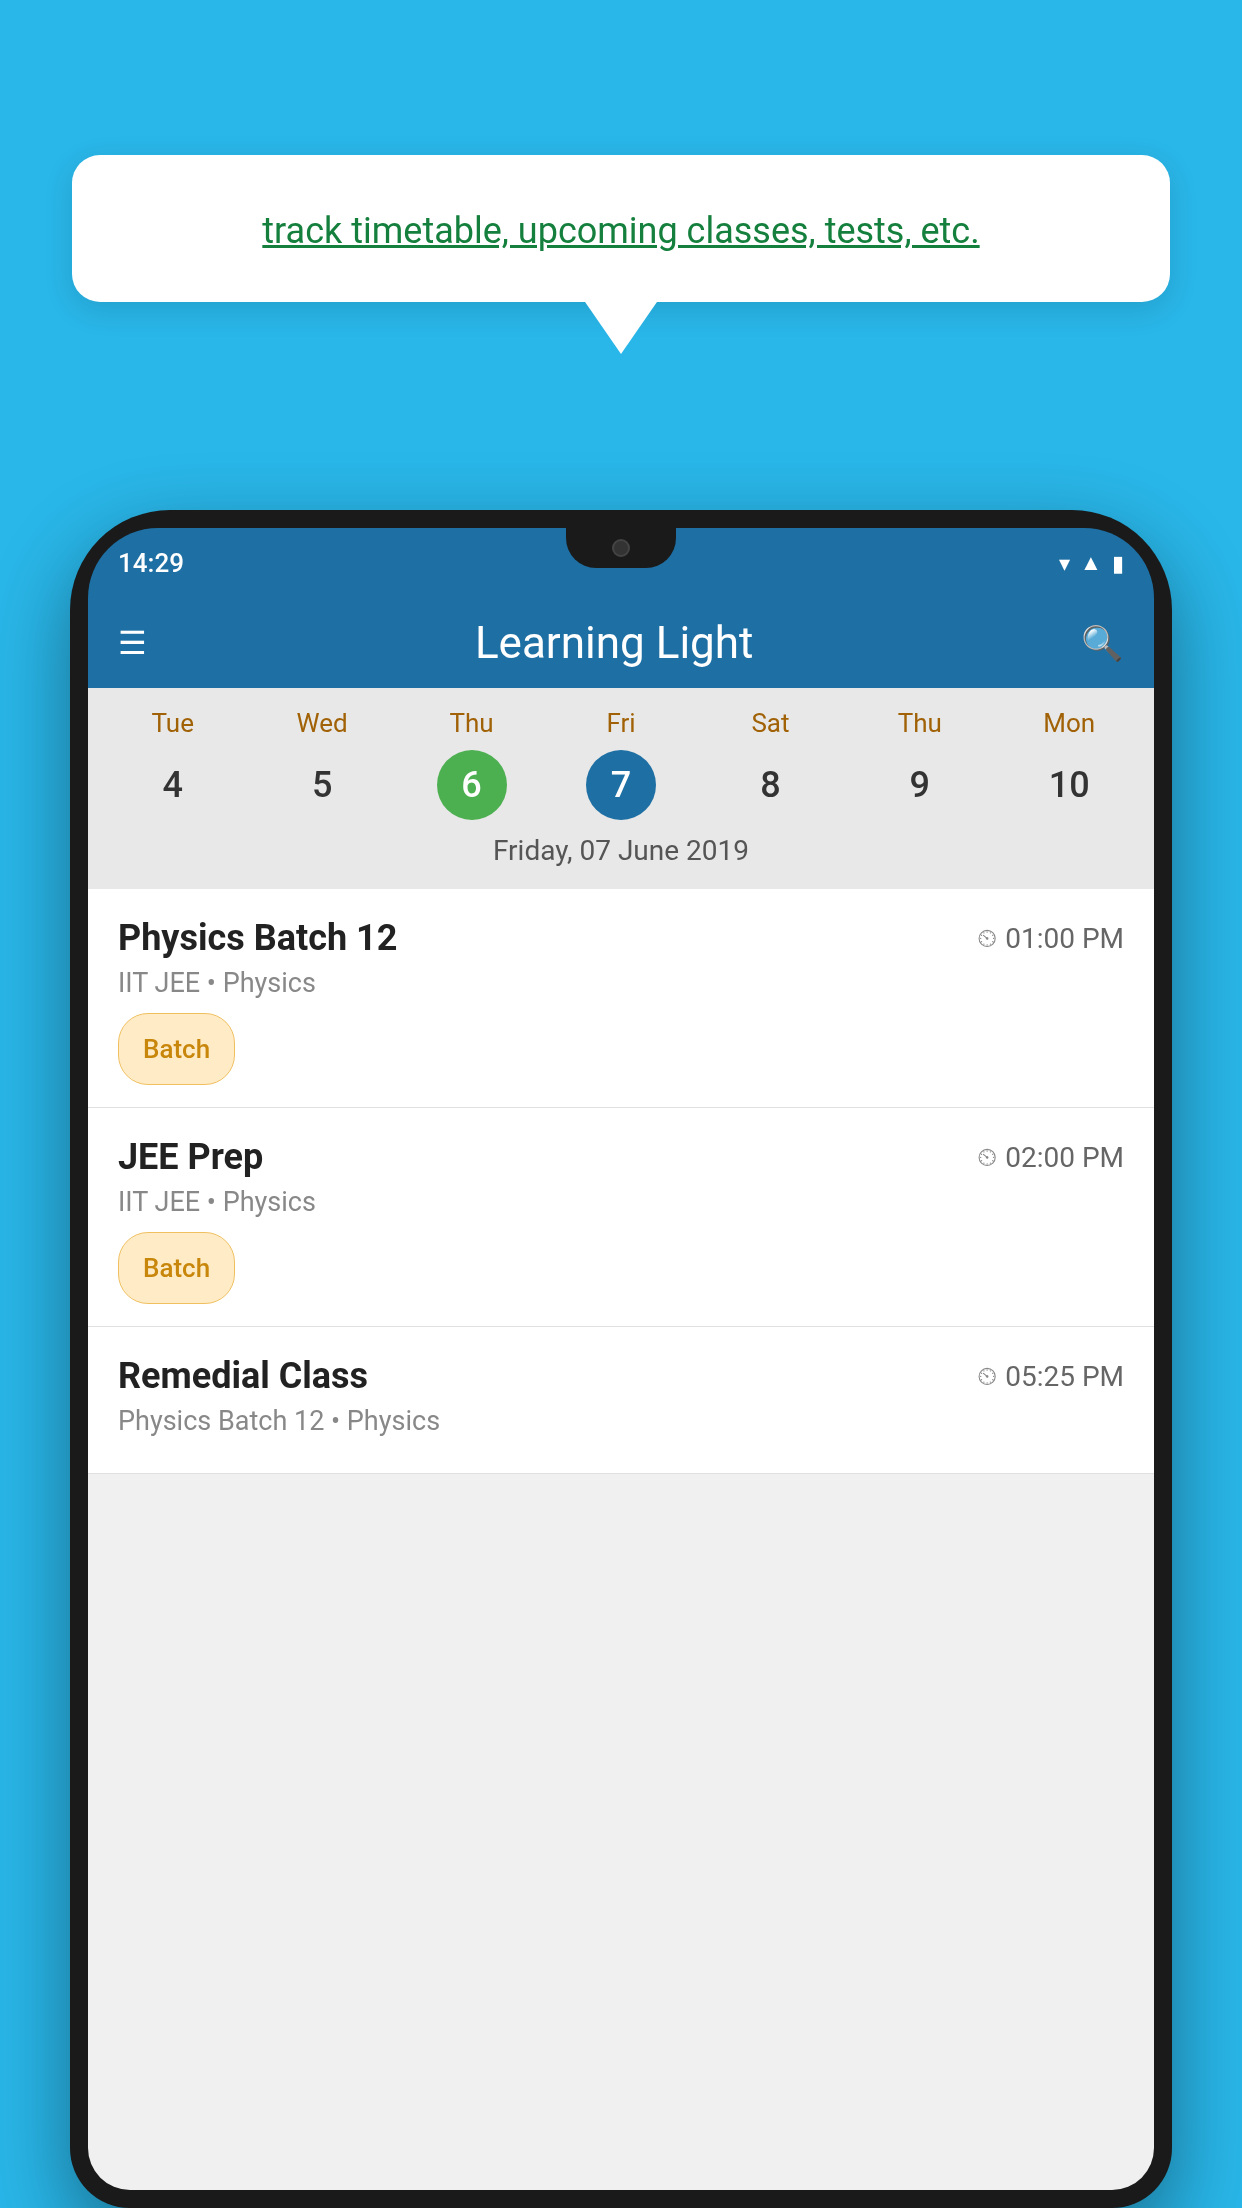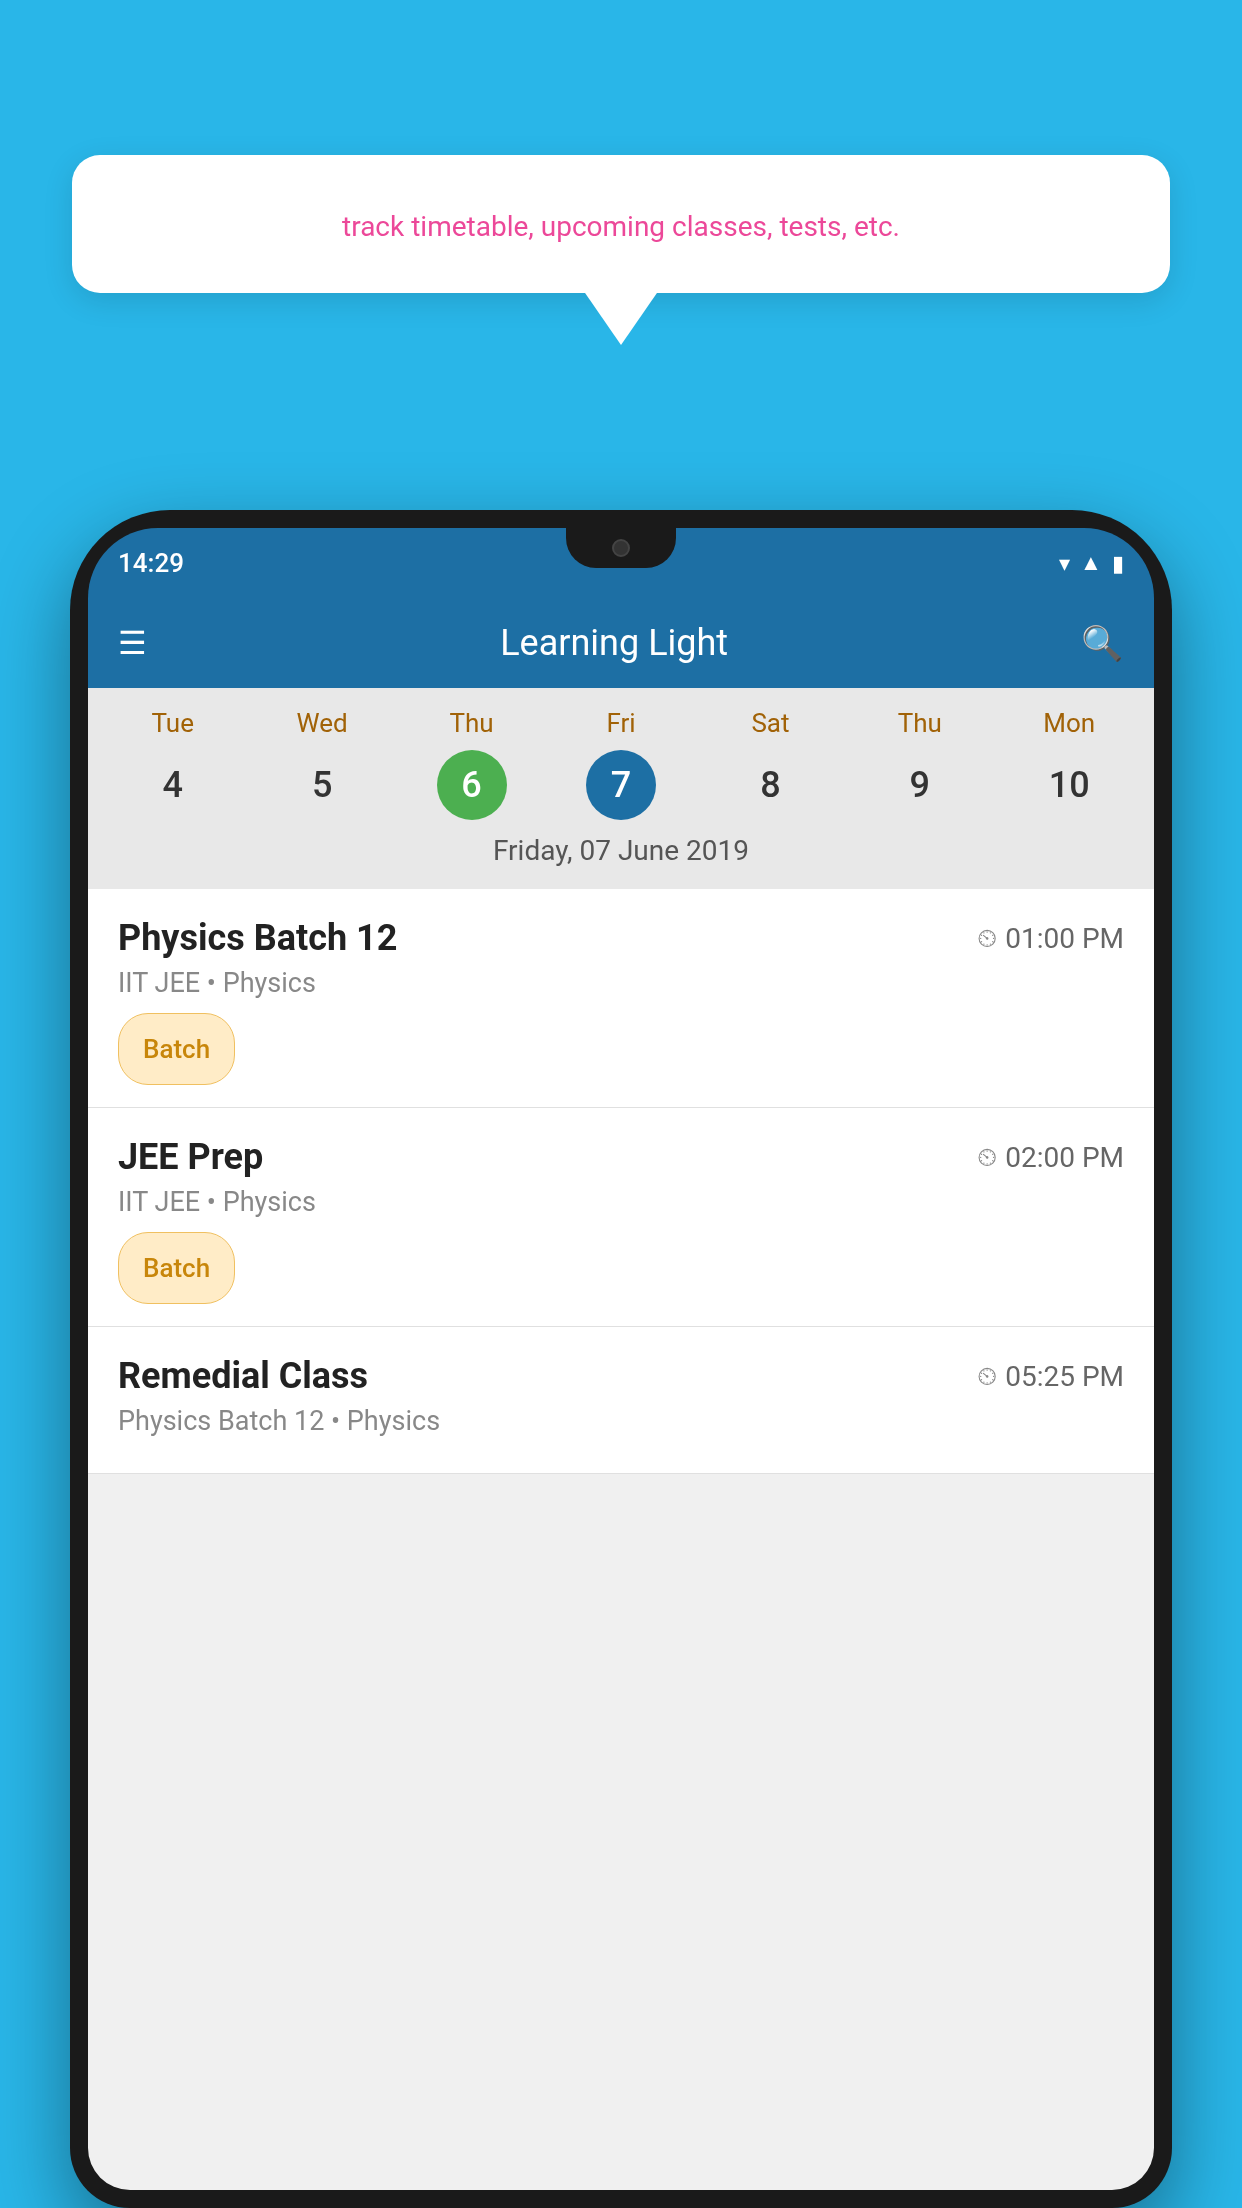--- a/index.html
+++ b/index.html
@@ -39,23 +39,24 @@
       border-top: 55px solid white;
     }
     .tooltip-title {
       font-size: 78px;
       font-weight: 400;
       color: #29b6e8;
       letter-spacing: -1px;
       margin-bottom: 18px;
     }
     .tooltip-subtitle {
-      font-size: 28px;
-      color: #ec4899;
+      font-size: 36px;
+      color: #15803d;
       font-weight: 400;
+      text-decoration: underline;
     }
 
     
     .phone-frame {
       position: absolute;
       top: 510px;
       left: 70px;
       right: 70px;
       bottom: 0;
       background: #1a1a1a;
@@ -131,21 +132,21 @@
       gap: 20px;
     }
     .hamburger-icon {
       color: white;
       font-size: 32px;
       cursor: pointer;
       line-height: 1;
     }
     .app-title {
       color: white;
-      font-size: 36px;
+      font-size: 44px;
       font-weight: 400;
       flex: 1;
       text-align: center;
     }
     .search-icon {
       color: white;
       font-size: 34px;
       cursor: pointer;
     }
 

